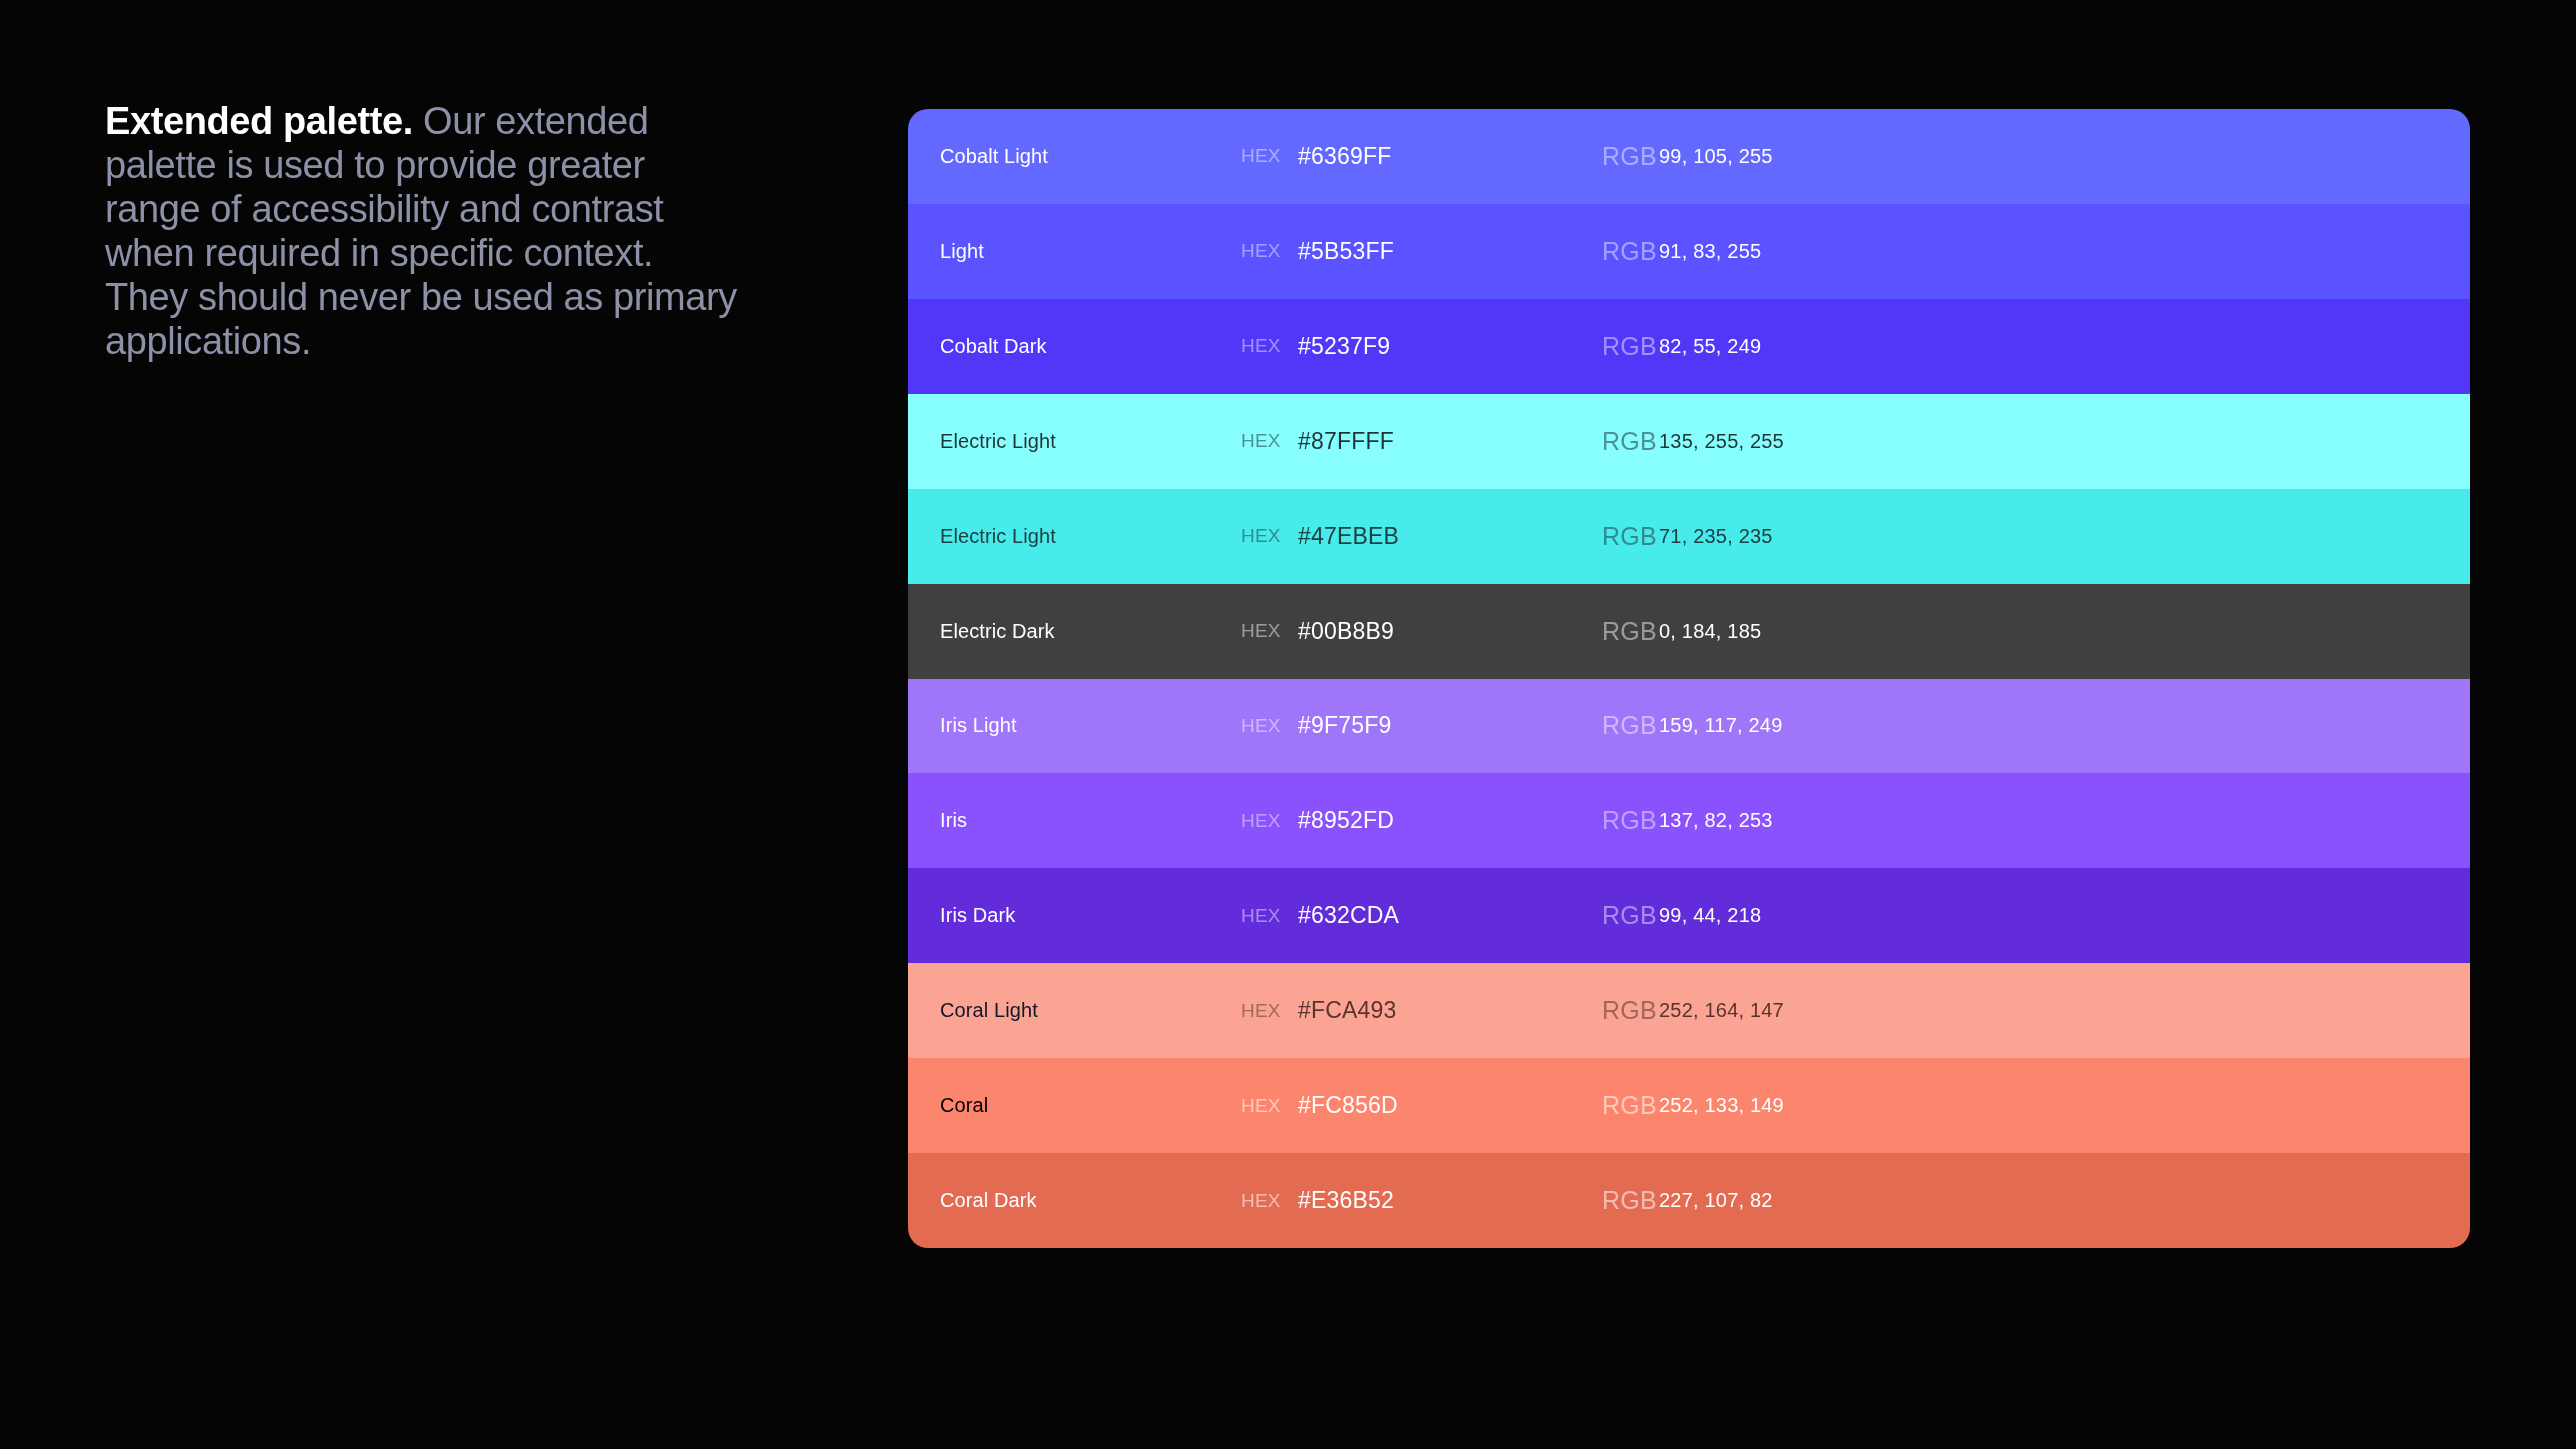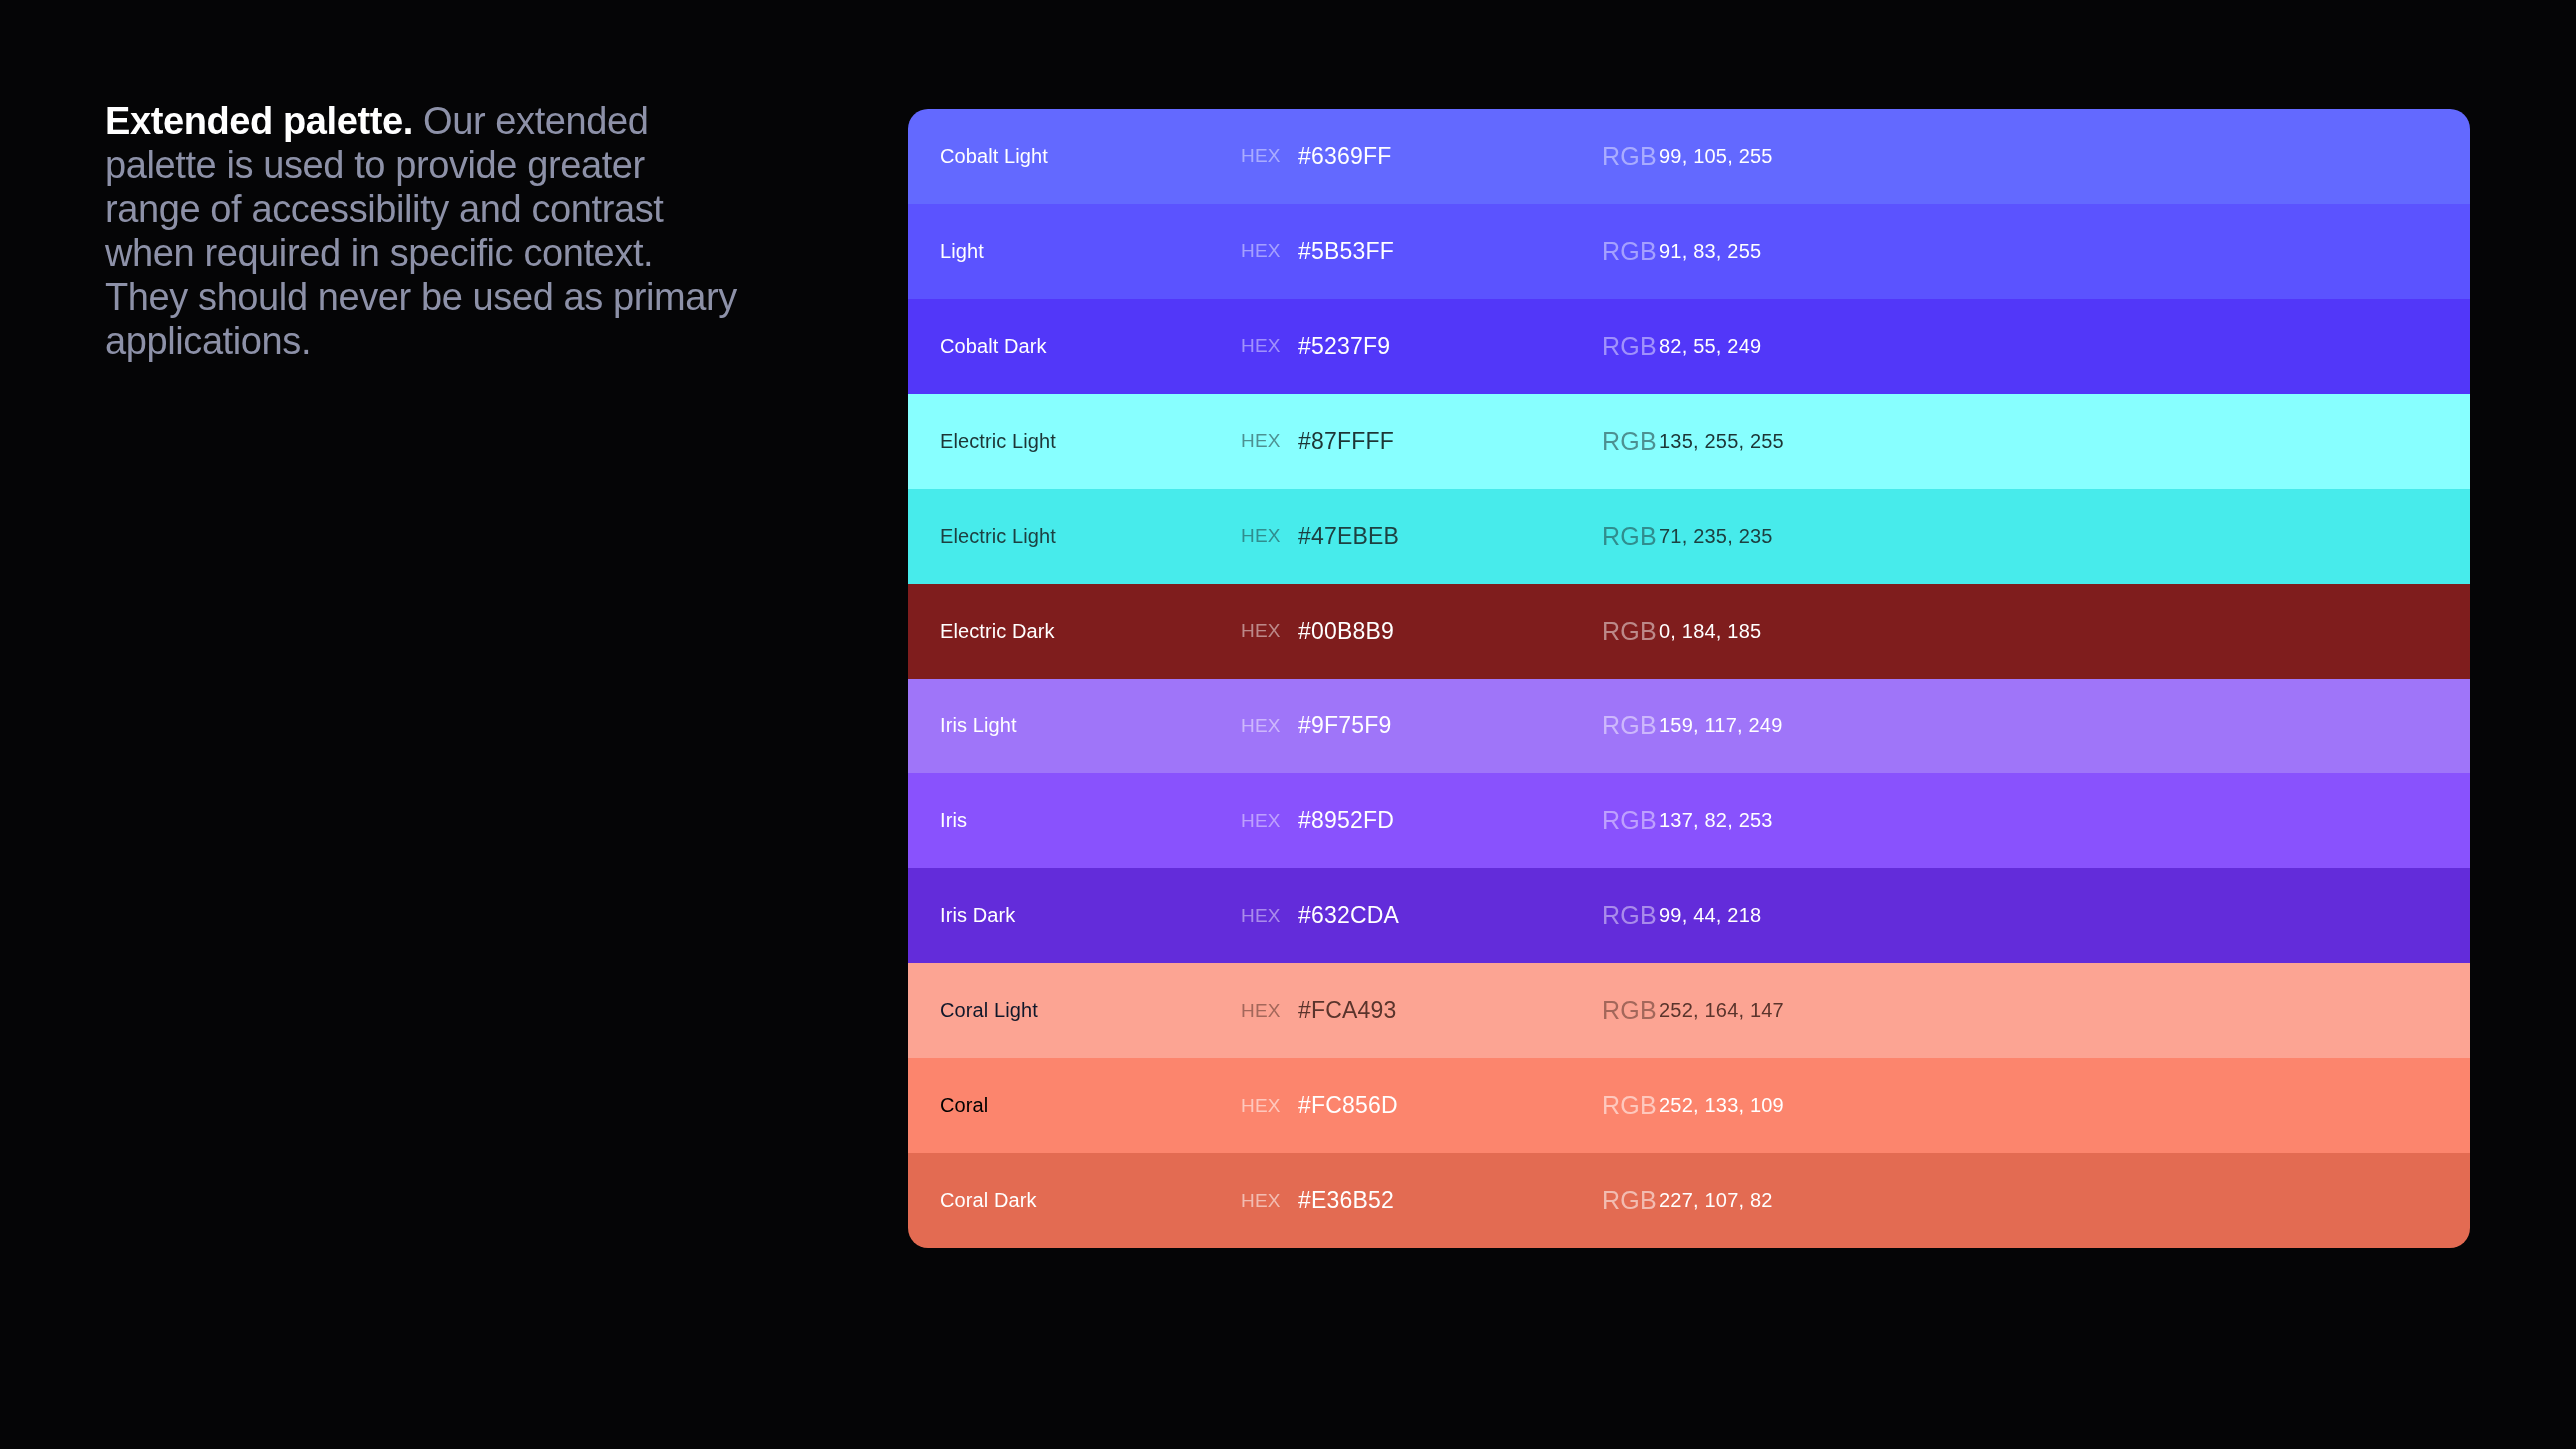--- a/index.html
+++ b/index.html
@@ -120,21 +120,21 @@
         <div class="cell cell-rgblabel" style="color: rgba(29, 53, 54, 0.55);">RGB</div>
         <div class="cell cell-rgbval" style="color: rgb(29, 53, 54);">135, 255, 255</div>
       </div>
       <div class="swatch-row" style="background: rgb(71, 235, 235);">
         <div class="cell cell-name" style="color: rgb(29, 64, 65);">Electric Light</div>
         <div class="cell cell-hexlabel" style="color: rgba(29, 64, 65, 0.55);">HEX</div>
         <div class="cell cell-hexval" style="color: rgb(29, 64, 65);">#47EBEB</div>
         <div class="cell cell-rgblabel" style="color: rgba(29, 64, 65, 0.55);">RGB</div>
         <div class="cell cell-rgbval" style="color: rgb(29, 64, 65);">71, 235, 235</div>
       </div>
-      <div class="swatch-row" style="background: #7f1d1d;">
+      <div class="swatch-row" style="background: #404040;">
         <div class="cell cell-name" style="color: rgb(255, 255, 255);">Electric Dark</div>
         <div class="cell cell-hexlabel" style="color: rgba(255, 255, 255, 0.48);">HEX</div>
         <div class="cell cell-hexval" style="color: rgb(255, 255, 255);">#00B8B9</div>
         <div class="cell cell-rgblabel" style="color: rgba(255, 255, 255, 0.48);">RGB</div>
         <div class="cell cell-rgbval" style="color: rgb(255, 255, 255);">0, 184, 185</div>
       </div>
       <div class="swatch-row" style="background: rgb(159, 117, 249);">
         <div class="cell cell-name" style="color: rgb(255, 255, 255);">Iris Light</div>
         <div class="cell cell-hexlabel" style="color: rgba(255, 255, 255, 0.48);">HEX</div>
         <div class="cell cell-hexval" style="color: rgb(255, 255, 255);">#9F75F9</div>
@@ -160,21 +160,21 @@
         <div class="cell cell-hexlabel" style="color: rgba(90, 52, 44, 0.55);">HEX</div>
         <div class="cell cell-hexval" style="color: rgb(90, 52, 44);">#FCA493</div>
         <div class="cell cell-rgblabel" style="color: rgba(90, 52, 44, 0.55);">RGB</div>
         <div class="cell cell-rgbval" style="color: rgb(90, 52, 44);">252, 164, 147</div>
       </div>
       <div class="swatch-row" style="background: rgb(252, 133, 109);">
         <div class="cell cell-name" style="color: #000000;">Coral</div>
         <div class="cell cell-hexlabel" style="color: rgba(255, 255, 255, 0.55);">HEX</div>
         <div class="cell cell-hexval" style="color: rgb(255, 255, 255);">#FC856D</div>
         <div class="cell cell-rgblabel" style="color: rgba(255, 255, 255, 0.55);">RGB</div>
-        <div class="cell cell-rgbval" style="color: rgb(255, 255, 255);">252, 133, 109</div>
+        <div class="cell cell-rgbval" style="color: rgb(255, 255, 255);">252, 133, 149</div>
       </div>
       <div class="swatch-row" style="background: rgb(227, 107, 82);">
         <div class="cell cell-name" style="color: rgb(255, 255, 255);">Coral Dark</div>
         <div class="cell cell-hexlabel" style="color: rgba(255, 255, 255, 0.55);">HEX</div>
         <div class="cell cell-hexval" style="color: rgb(255, 255, 255);">#E36B52</div>
         <div class="cell cell-rgblabel" style="color: rgba(255, 255, 255, 0.55);">RGB</div>
         <div class="cell cell-rgbval" style="color: rgb(255, 255, 255);">227, 107, 82</div>
       </div>
     </div>
 

